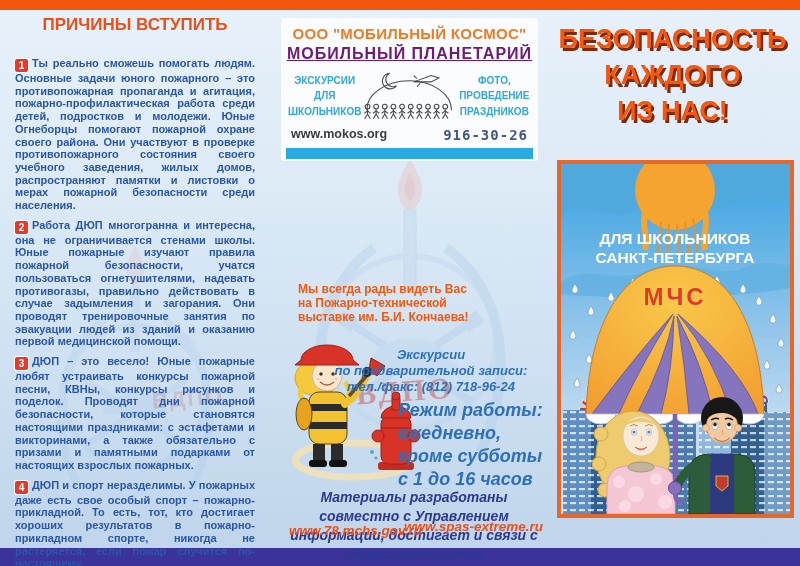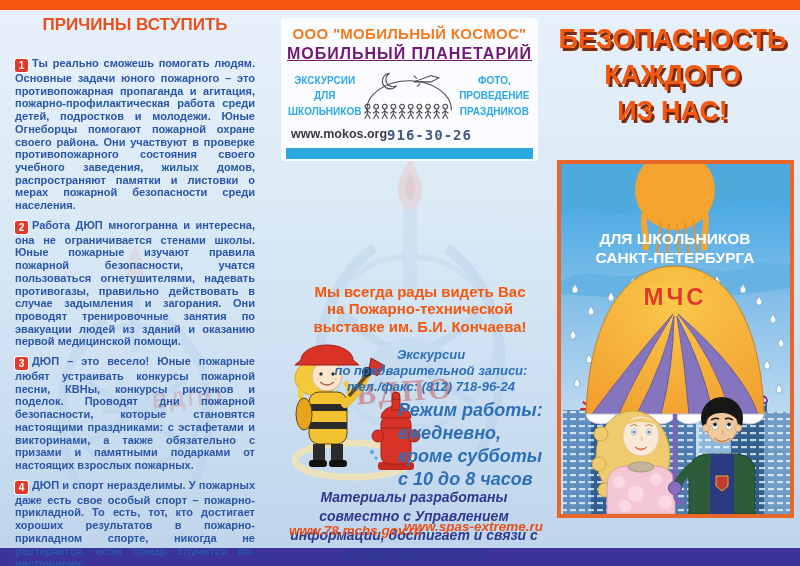--- a/index.html
+++ b/index.html
@@ -28,33 +28,33 @@
     font-size:22px;letter-spacing:2px;transform:rotate(-4deg);z-index:0;}
 
   
   .ad-box{position:absolute;left:281px;top:18px;width:257px;height:143px;background:#FAFCFF;
     border-radius:3px;z-index:2;}
   .ad-company{margin-top:7px;text-align:center;color:#F47A20;font-weight:bold;font-size:15px;letter-spacing:.3px;}
   .ad-product{margin-top:3px;text-align:center;color:#701a75;font-weight:bold;font-size:16px;
     letter-spacing:1px;text-decoration:underline;}
   .ad-row{display:flex;justify-content:space-between;align-items:center;margin-top:2px;padding:0 6px;}
   .ad-note{width:80px;color:#2FA8E1;font-weight:bold;font-size:10px;line-height:1.55;text-align:center;}
-  .ad-bottom{display:flex;padding:0 10px;margin-top:0;}
+  .ad-bottom{display:flex;justify-content:space-between;padding:0 10px;margin-top:0;}
   .ad-site{color:#3C3C3C;font-weight:bold;font-size:12.5px;}
   .ad-phone{color:#44597E;font-weight:bold;font-size:14px;font-family:"DejaVu Sans Mono",monospace;letter-spacing:1px;}
   .ad-bluebar{position:absolute;left:5px;right:5px;bottom:2px;height:11px;background:#2BA9E0;}
 
   .emg{position:absolute;left:281px;top:173px;width:262px;color:#F4570E;font-weight:bold;z-index:2;}
   .emg-row{display:flex;align-items:flex-start;}
   .emg-lines{font-size:23px;line-height:1.1;white-space:nowrap;}
   .emg-big{font-size:58px;line-height:.92;margin-left:3px;letter-spacing:-2px;}
   .emg-line3{font-size:27px;margin-top:1px;white-space:nowrap;}
 
-  .invite{position:absolute;left:298px;top:283px;width:244px;text-align:center;color:#F4570E;
-    font-weight:bold;font-size:15px;line-height:1.16;z-index:2;}
+  .invite{position:absolute;left:298px;top:283px;width:244px;text-align:left;color:#F4570E;
+    font-weight:bold;font-size:12px;line-height:1.16;z-index:2;}
   .booking{position:absolute;left:320px;top:347px;width:222px;text-align:center;color:#2D6FB8;
     font-weight:bold;font-style:italic;font-size:13px;line-height:1.22;z-index:2;}
   .schedule{position:absolute;left:398px;top:399px;width:150px;text-align:left;color:#2D6FB8;
     font-weight:bold;font-style:italic;font-size:18px;line-height:1.28;z-index:2;}
   .credits{position:absolute;left:283px;top:488px;width:262px;text-align:center;color:#2B3990;
     font-weight:bold;font-style:italic;font-size:14px;line-height:1.35;z-index:2;}
   .url1{position:absolute;left:289px;top:523px;color:#E8501C;font-weight:bold;font-style:italic;font-size:13.5px;z-index:2;}
   .url2{position:absolute;left:404px;top:519px;color:#E8501C;font-weight:bold;font-style:italic;font-size:13.5px;z-index:2;}
   .girl{position:absolute;left:275px;top:332px;width:160px;height:154px;z-index:1;}
 
@@ -176,21 +176,21 @@
   <div class="booking">
     <div>Экскурсии</div>
     <div>по предварительной записи:</div>
     <div>тел./факс: (812) 718-96-24</div>
   </div>
 
   <div class="schedule">
     <div>Режим работы:</div>
     <div>ежедневно,</div>
     <div>кроме субботы</div>
-    <div>с 10 до 8 часов</div>
+    <div>с 1 до 16 часов</div>
   </div>
 
   <svg class="girl" viewBox="0 0 160 154" aria-hidden="true">
     <ellipse cx="78" cy="128" rx="58" ry="17" fill="none" stroke="#EDE0BC" stroke-width="7"></ellipse>
 
     <g>
       <rect x="103" y="130" width="36" height="8" rx="3" fill="#C72B1F"></rect>
       <rect x="106" y="84" width="30" height="48" rx="8" fill="#D93327" stroke="#9E2118"></rect>
       <path d="M106,86 a15,12 0 0 1 30,0 z" fill="#D93327" stroke="#9E2118"></path>
       <rect x="117" y="66" width="8" height="12" fill="#D93327" stroke="#9E2118"></rect>

